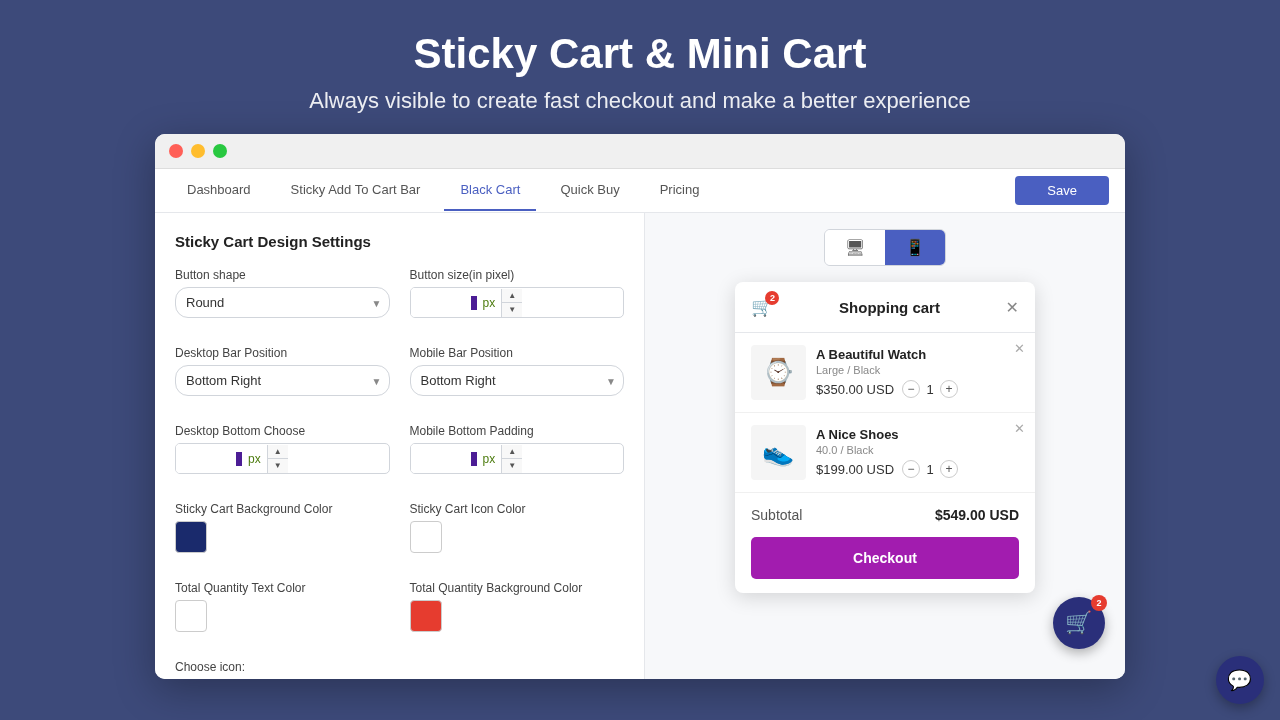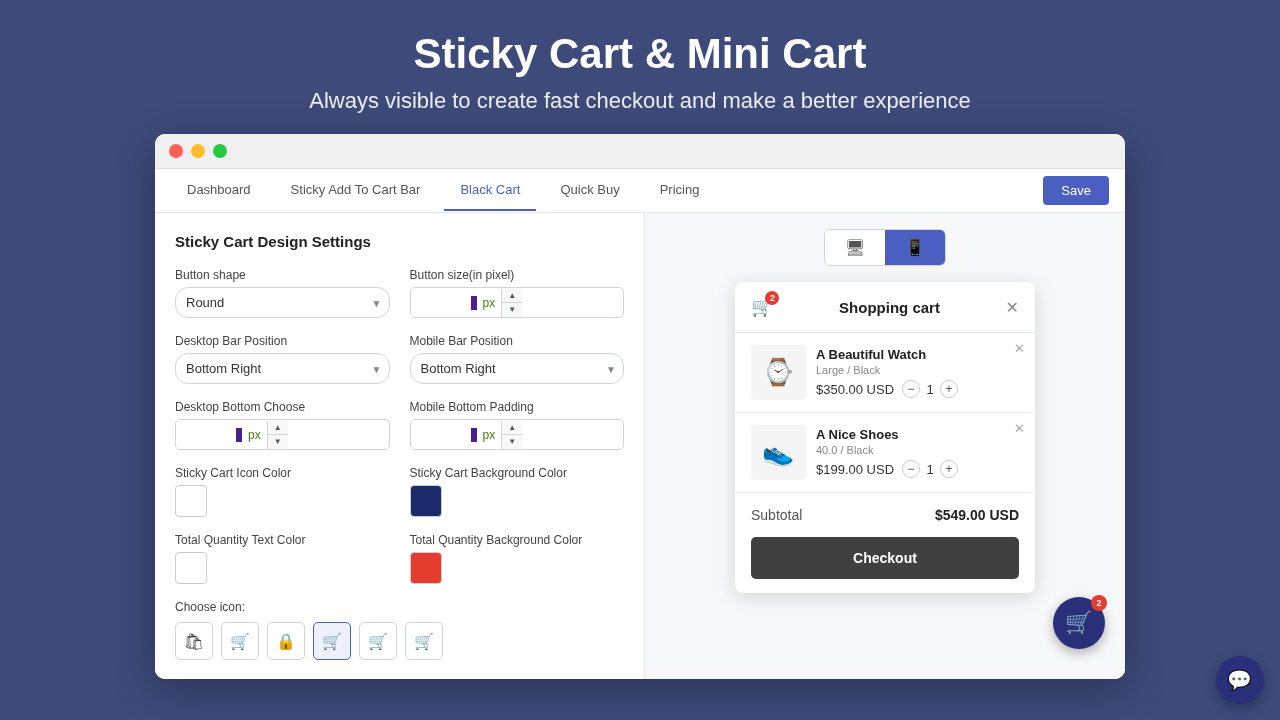--- a/index.html
+++ b/index.html
@@ -78,21 +78,21 @@
     .nav-tab.active {
       color: #4a5fc1;
       border-bottom: 2px solid #4a5fc1;
       font-weight: 500;
     }
     .nav-save-btn {
       background: #4a5fc1;
       color: white;
       border: none;
       border-radius: 4px;
-      padding: 7px 18px;
+      padding: 7px 32px;
       font-size: 13px;
       cursor: pointer;
       font-weight: 500;
     }
     .main-content {
       display: flex;
       flex: 1;
       overflow: hidden;
     }
     
@@ -105,21 +105,21 @@
     }
     .panel-title {
       font-size: 15px;
       font-weight: 600;
       color: #222;
       margin-bottom: 18px;
     }
     .form-row {
       display: flex;
       gap: 20px;
-      margin-bottom: 16px;
+      margin-bottom: 28px;
     }
     .form-group {
       flex: 1;
     }
     .form-label {
       font-size: 12px;
       color: #444;
       margin-bottom: 5px;
       display: block;
     }
@@ -395,21 +395,21 @@
       font-size: 14px;
       color: #555;
     }
     .subtotal-amount {
       font-size: 14px;
       font-weight: 600;
       color: #222;
     }
     .checkout-btn {
       width: 100%;
-      background: #404040;
+      background: #a21caf;
       color: white;
       border: none;
       border-radius: 5px;
       padding: 13px;
       font-size: 14px;
       font-weight: 600;
       cursor: pointer;
       text-align: center;
     }
     
@@ -570,26 +570,26 @@
             <div class="input-stepper">
               <button class="stepper-btn">▲</button>
               <button class="stepper-btn">▼</button>
             </div>
           </div>
         </div>
       </div>
 
       <div class="form-row">
         <div class="form-group">
+          <label class="form-label">Sticky Cart Background Color</label>
+          <div class="color-swatch color-swatch-dark-blue"></div>
+        </div>
+        <div class="form-group">
           <label class="form-label">Sticky Cart Icon Color</label>
           <div class="color-swatch color-swatch-white"></div>
-        </div>
-        <div class="form-group">
-          <label class="form-label">Sticky Cart Background Color</label>
-          <div class="color-swatch color-swatch-dark-blue"></div>
         </div>
       </div>
 
       <div class="form-row">
         <div class="form-group">
           <label class="form-label">Total Quantity Text Color</label>
           <div class="color-swatch color-swatch-white"></div>
         </div>
         <div class="form-group">
           <label class="form-label">Total Quantity Background Color</label>

